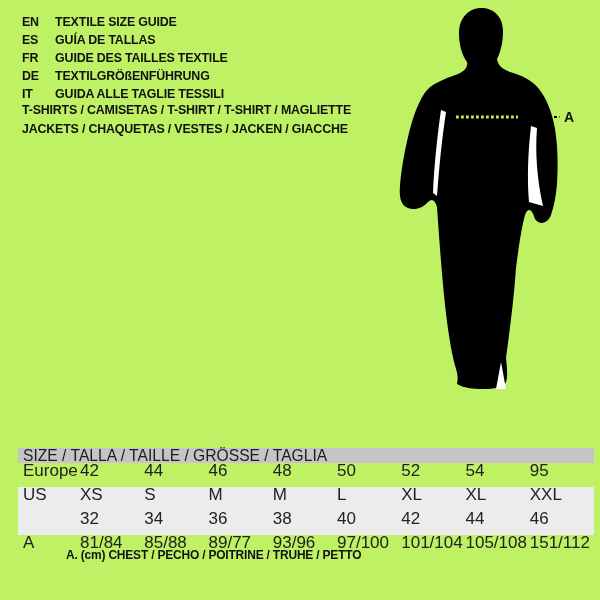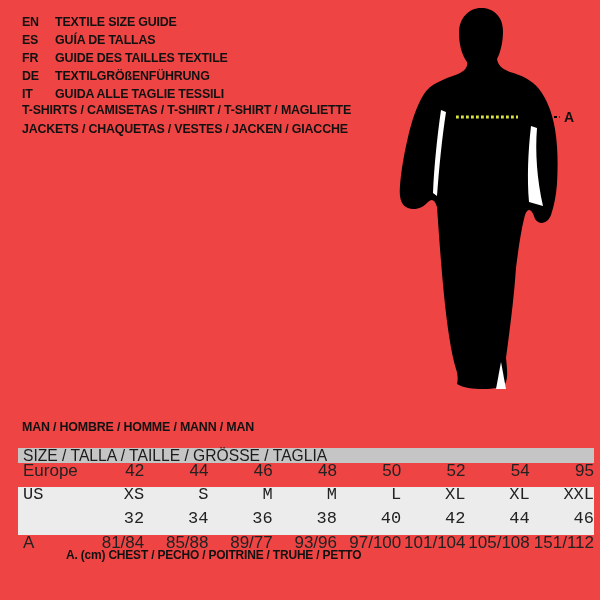--- a/index.html
+++ b/index.html
@@ -1,38 +1,38 @@
 <!DOCTYPE html>
 <html><head>
 <meta charset="utf-8">
 <style>
   html,body{margin:0;padding:0;background:#fff;}
   .canvas{
-    position:relative;width:600px;height:600px;background:#ef4444;overflow:hidden;
+    position:relative;width:600px;height:600px;background:#bef264;overflow:hidden;
     font-family:"Liberation Sans", sans-serif;color:#111;
   }
   .cond{transform:scaleX(.92);transform-origin:0 0;display:inline-block;white-space:nowrap;}
   
   .langs{position:absolute;left:22px;top:12px;}
   .lang-row{display:flex;height:18px;align-items:center;font-weight:700;font-size:13.5px;letter-spacing:-0.2px;}
   .lang-code{width:36px;}
   
   .cats{position:absolute;left:22px;top:100px;font-weight:700;font-size:13.5px;line-height:19px;letter-spacing:-0.2px;}
   
   .figure{position:absolute;left:395px;top:0;width:205px;height:400px;}
   .figure text{font-family:"Liberation Sans", sans-serif;font-weight:700;font-size:14px;fill:#111;}
   
   .man-title{position:absolute;left:22px;top:419px;font-weight:700;font-size:13.5px;letter-spacing:-0.2px;}
   
   .size-table{position:absolute;left:18px;top:448px;width:576px;font-size:17px;color:#222;}
   .t-header{height:15px;line-height:15px;background:#c5c5c5;padding-left:5px;color:#1c1c1c;}
   .t-row{display:grid;grid-template-columns:62px repeat(8,1fr);height:24px;line-height:16px;}
-  .t-row.shaded{background:#ececec;font-family:Liberation Mono, monospace;}
+  .t-row.shaded{background:#ececec;}
   .t-label{padding-left:5px;text-align:left;}
-  .t-cell{text-align:right;}
+  .t-cell{text-align:left;}
   
   .footnote{position:absolute;left:22px;top:547px;font-weight:700;font-size:13px;letter-spacing:-0.2px;margin-left:44px;}
 </style>
 </head>
 <body>
 
 <div class="canvas">
 
   <div class="langs cond">
     <div class="lang-row">
@@ -92,21 +92,20 @@
       C501,51 503,41 503,31
       C503,16 493,8 481,8 Z"></path>
     <path fill="#ffffff" d="M441,110 C437,138 434,168 433,193 L437,196 C439,168 442,138 446,112 Z"></path>
     <path fill="#ffffff" d="M531,126 C528,152 527,178 529,202 L543,206 C537,180 535,152 537,128 Z"></path>
     <path fill="#ffffff" d="M496,389 L501,362 L506,389 Z"></path>
     <line x1="456" y1="117" x2="518" y2="117" stroke="#d9e143" stroke-width="3" stroke-dasharray="2.8 2.2"></line>
     <line x1="543" y1="117" x2="560" y2="117" stroke="#000000" stroke-width="2" stroke-dasharray="3 2.5"></line>
     <text x="564" y="122">A</text>
   </svg>
 
-  <div class="man-title"><span class="cond">MAN / HOMBRE / HOMME / MANN / MAN</span></div>
 
   <div class="size-table">
     <div class="t-header">
       <span class="cond">SIZE / TALLA / TAILLE / GRÖSSE / TAGLIA</span>
     </div>
     <div class="t-row">
       <div class="t-label">Europe</div>
       <div class="t-cell">42</div>
       <div class="t-cell">44</div>
       <div class="t-cell">46</div>

